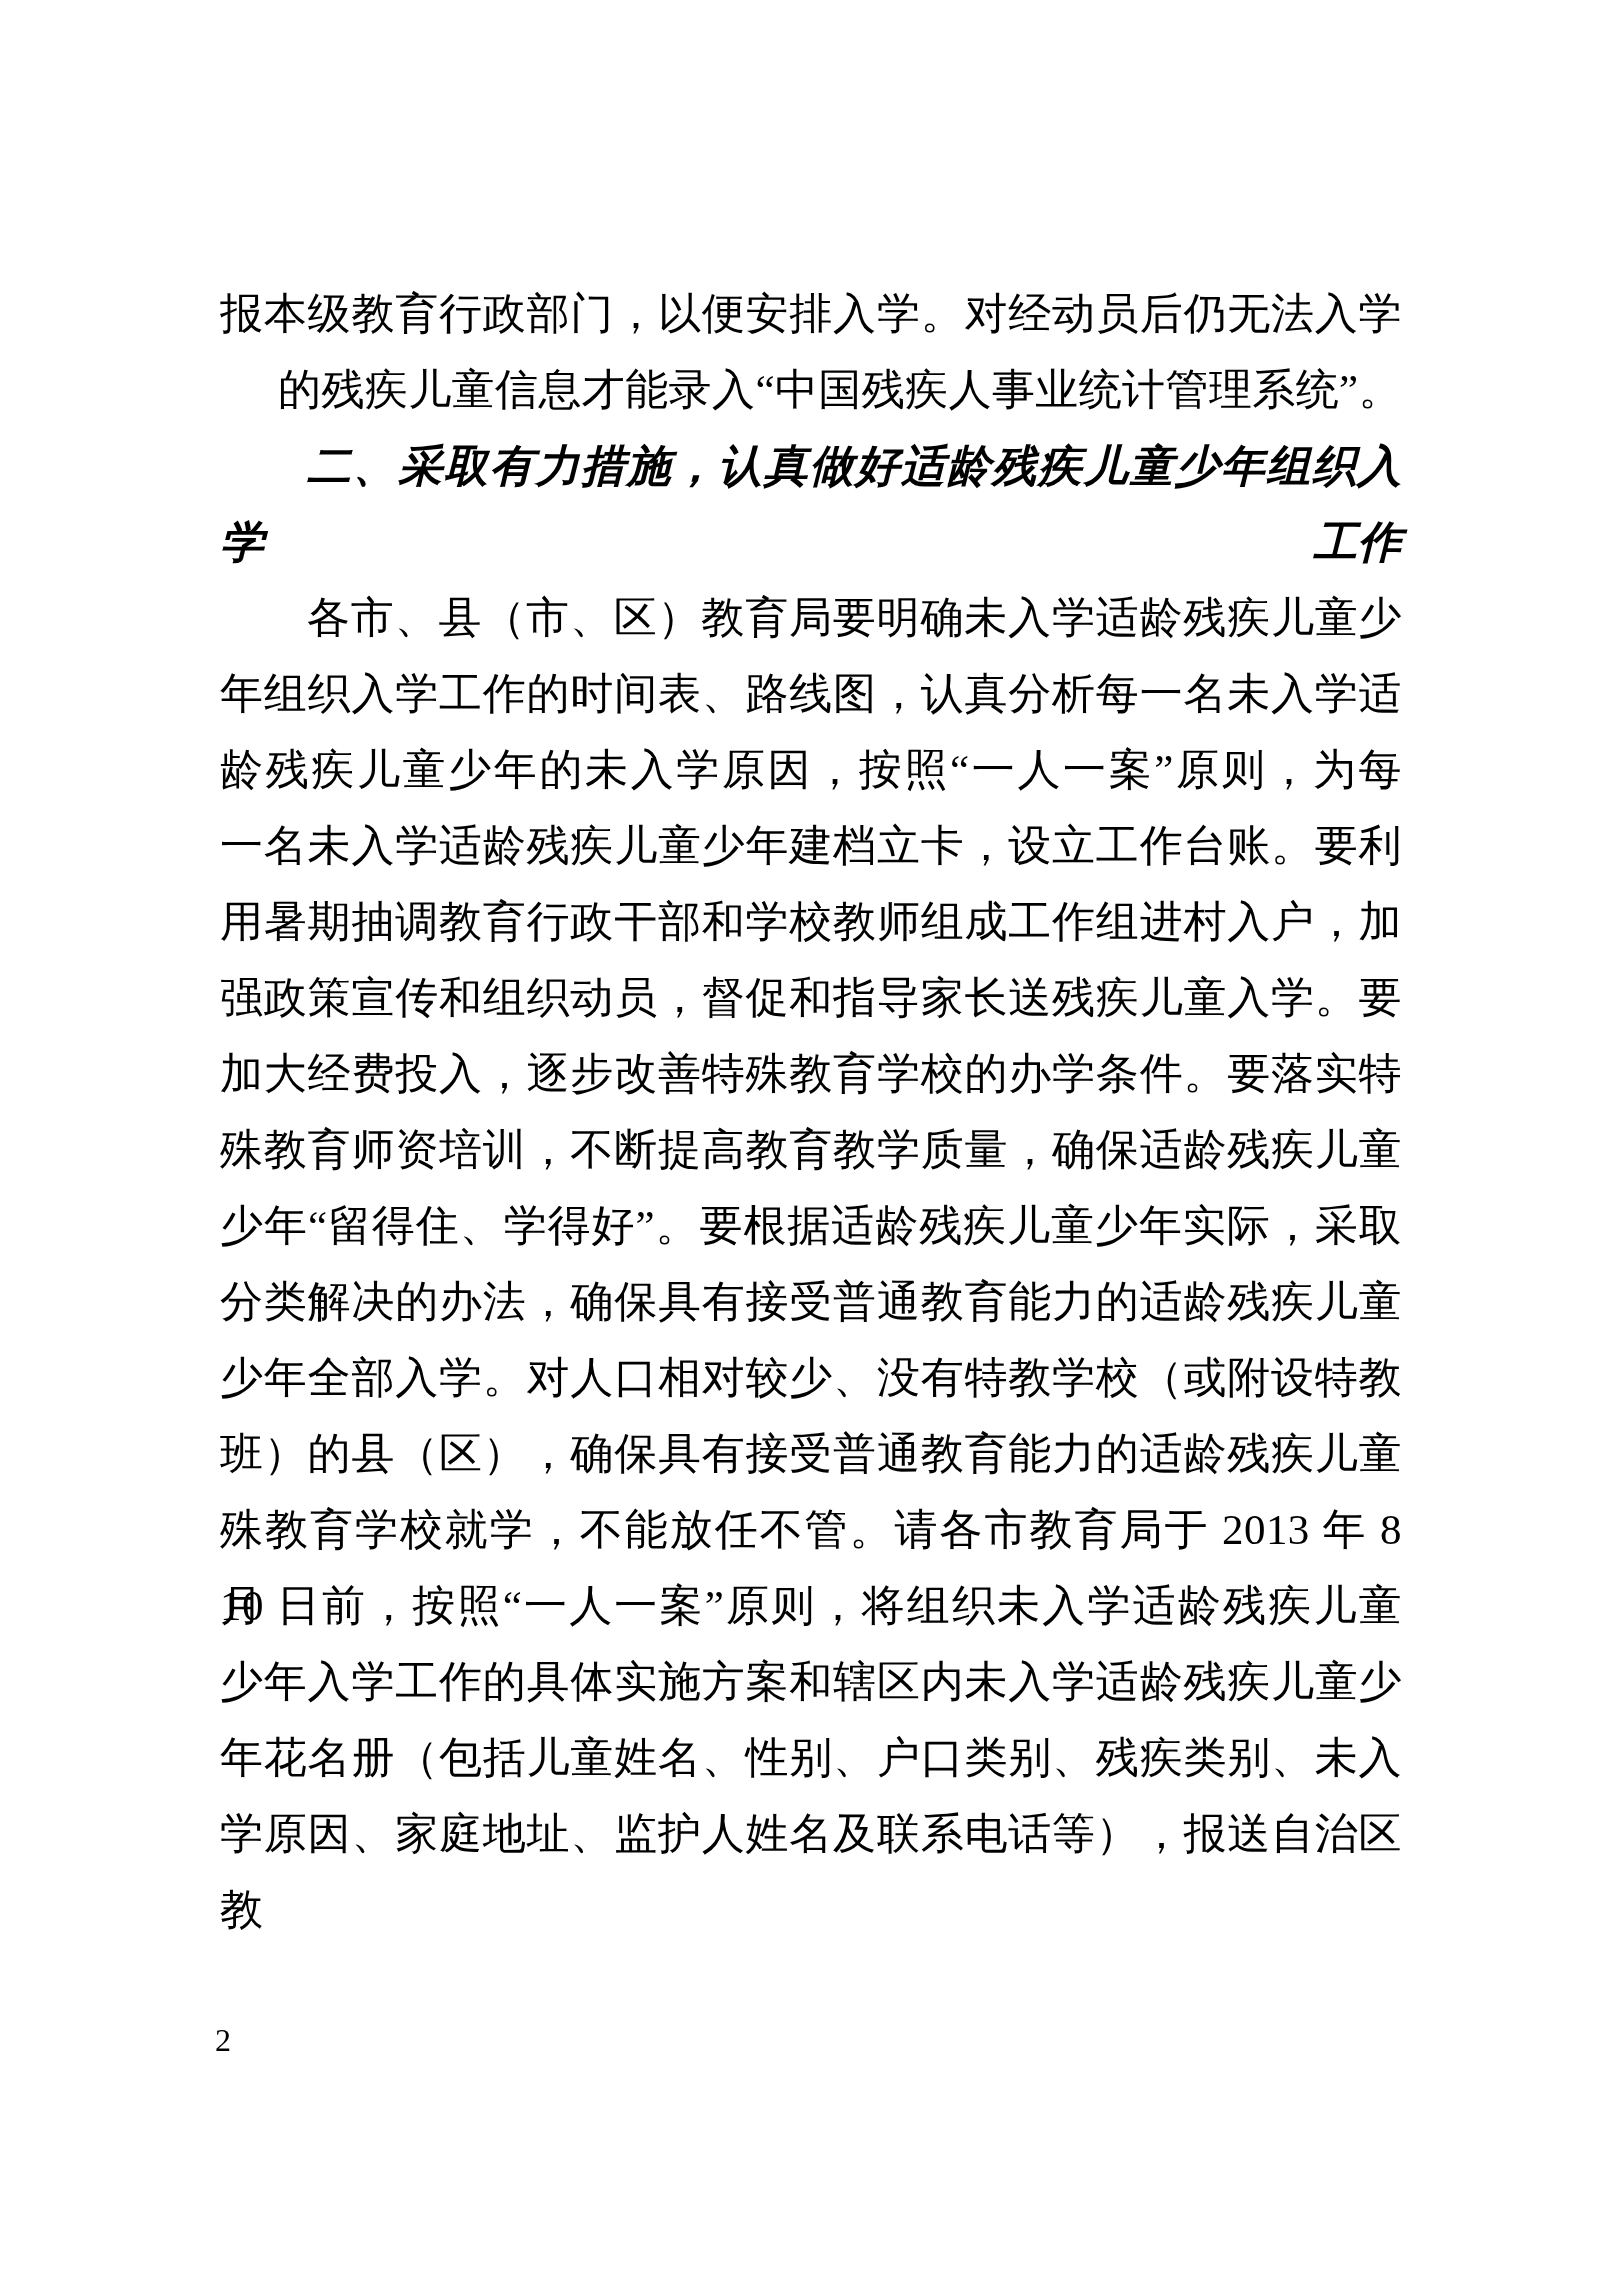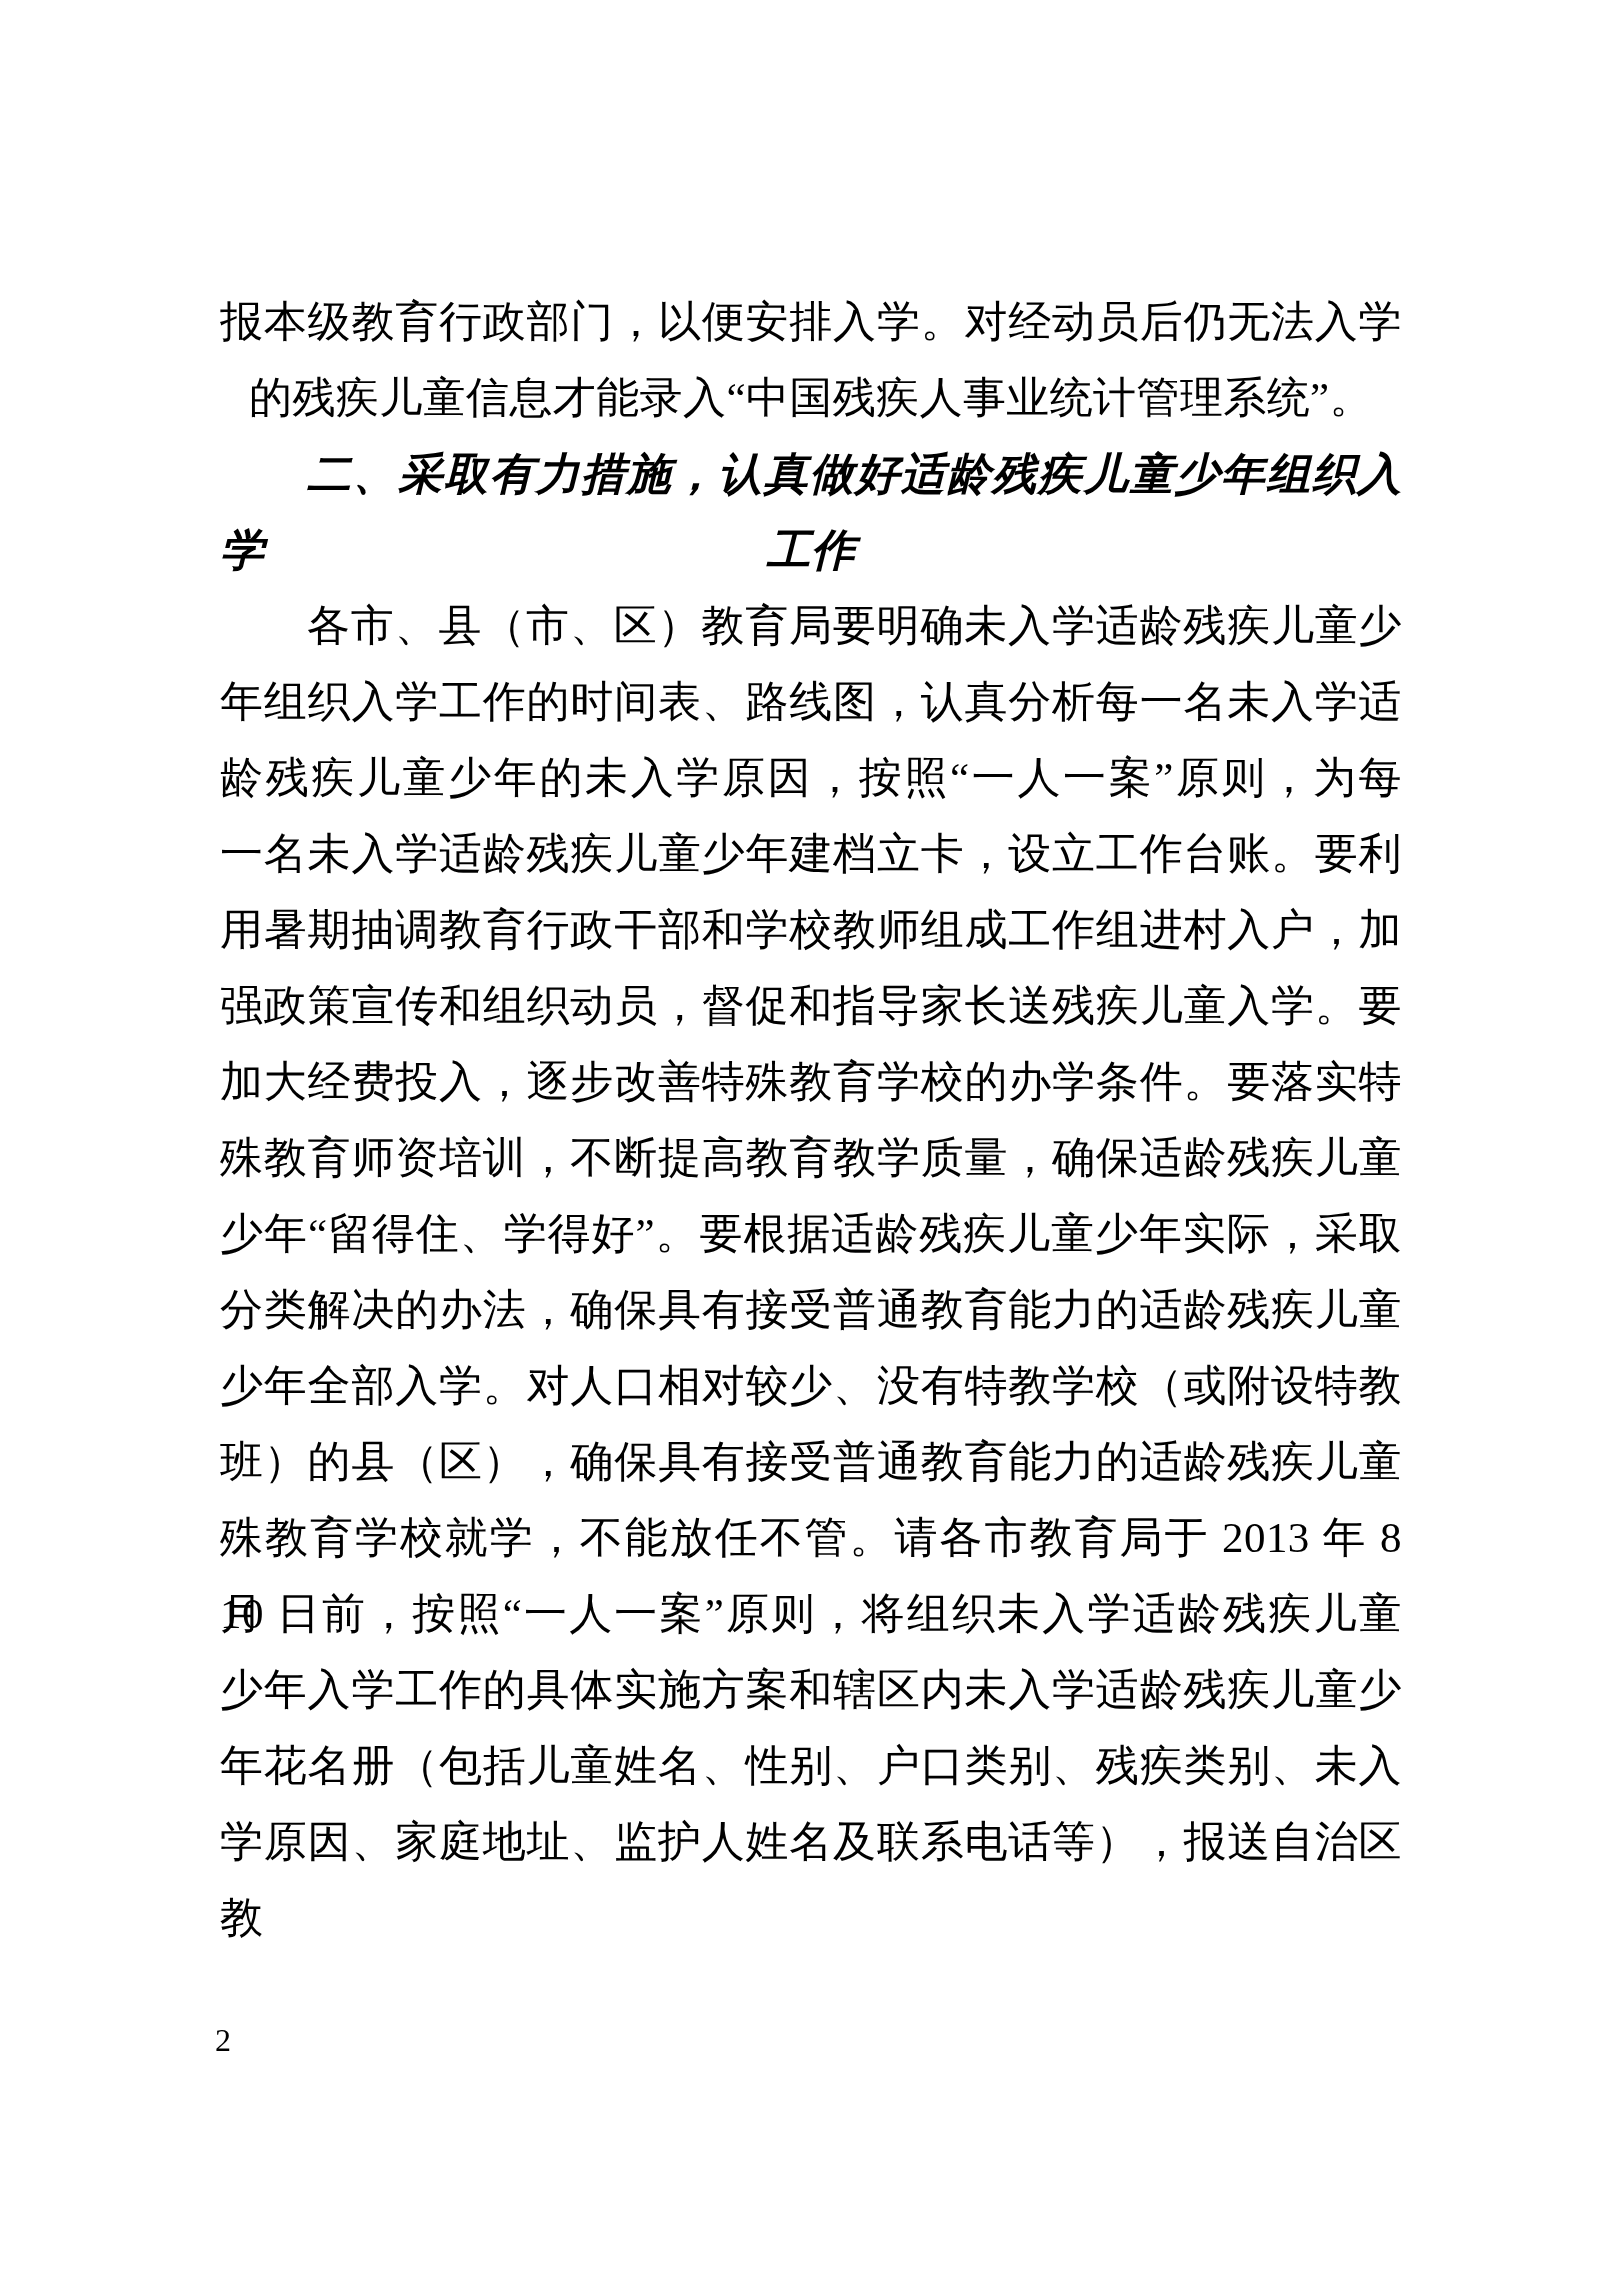--- a/index.html
+++ b/index.html
@@ -18,28 +18,28 @@
   .page {
     position: absolute;
     left: 0; top: 0;
     width: 1620px;
     height: 2292px;
     background: #ffffff;
   }
   .text-block {
     position: absolute;
     left: 220px;
-    top: 284px;
+    top: 276px;
     width: 1182px;
   }
   .line {
     height: 76px;
     line-height: 76px;
     font-size: 43px;
-    text-align: center;
+    text-align: right;
     letter-spacing: 0.4px;
   }
   .just {
     text-align: justify;
     text-align-last: justify;
     text-justify: inter-character;
   }
   .indent {
     text-indent: 87px;
   }

